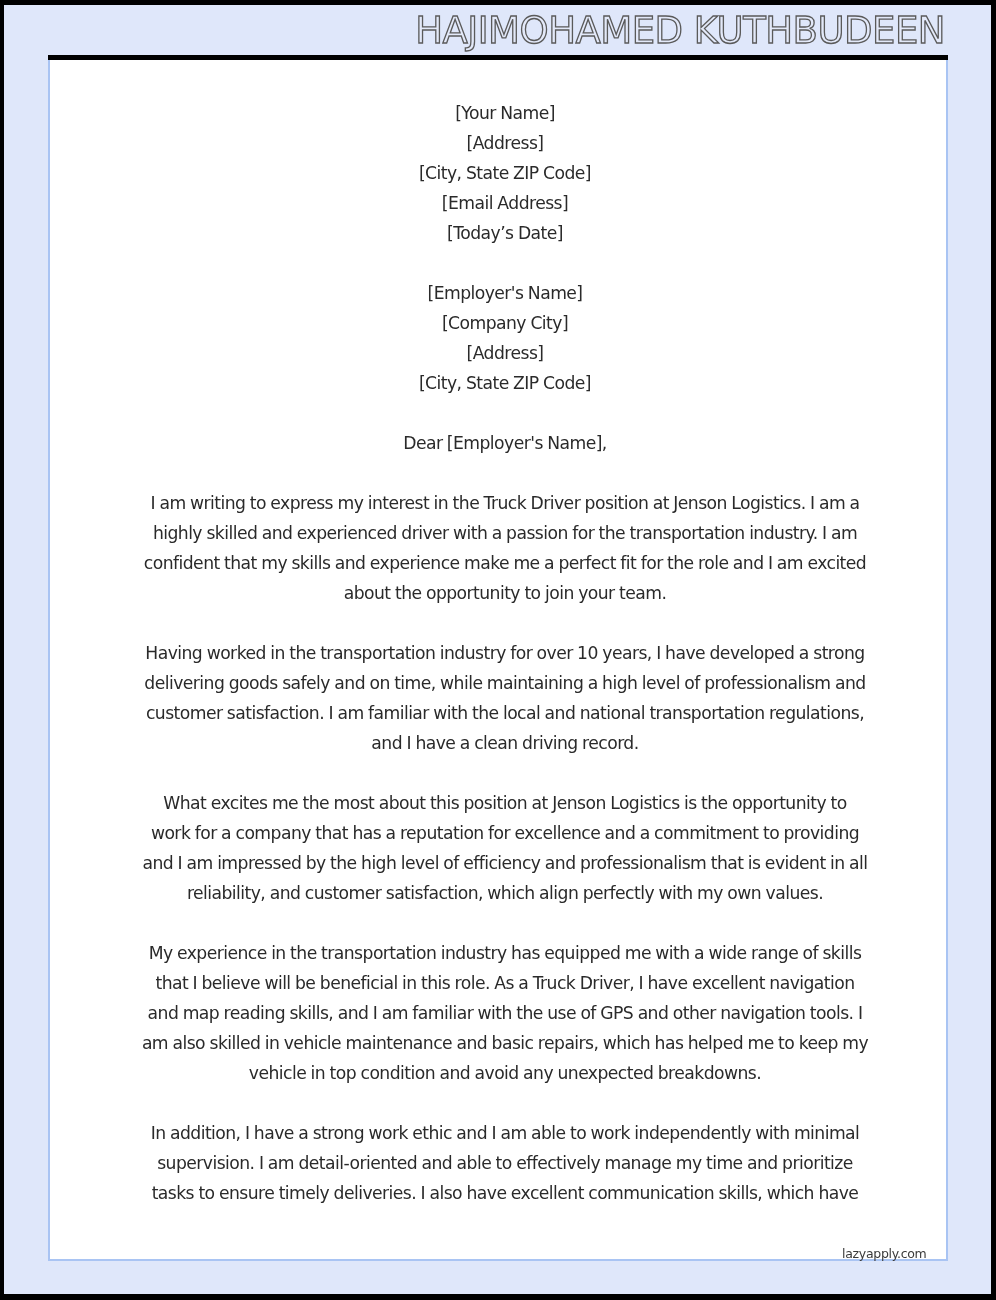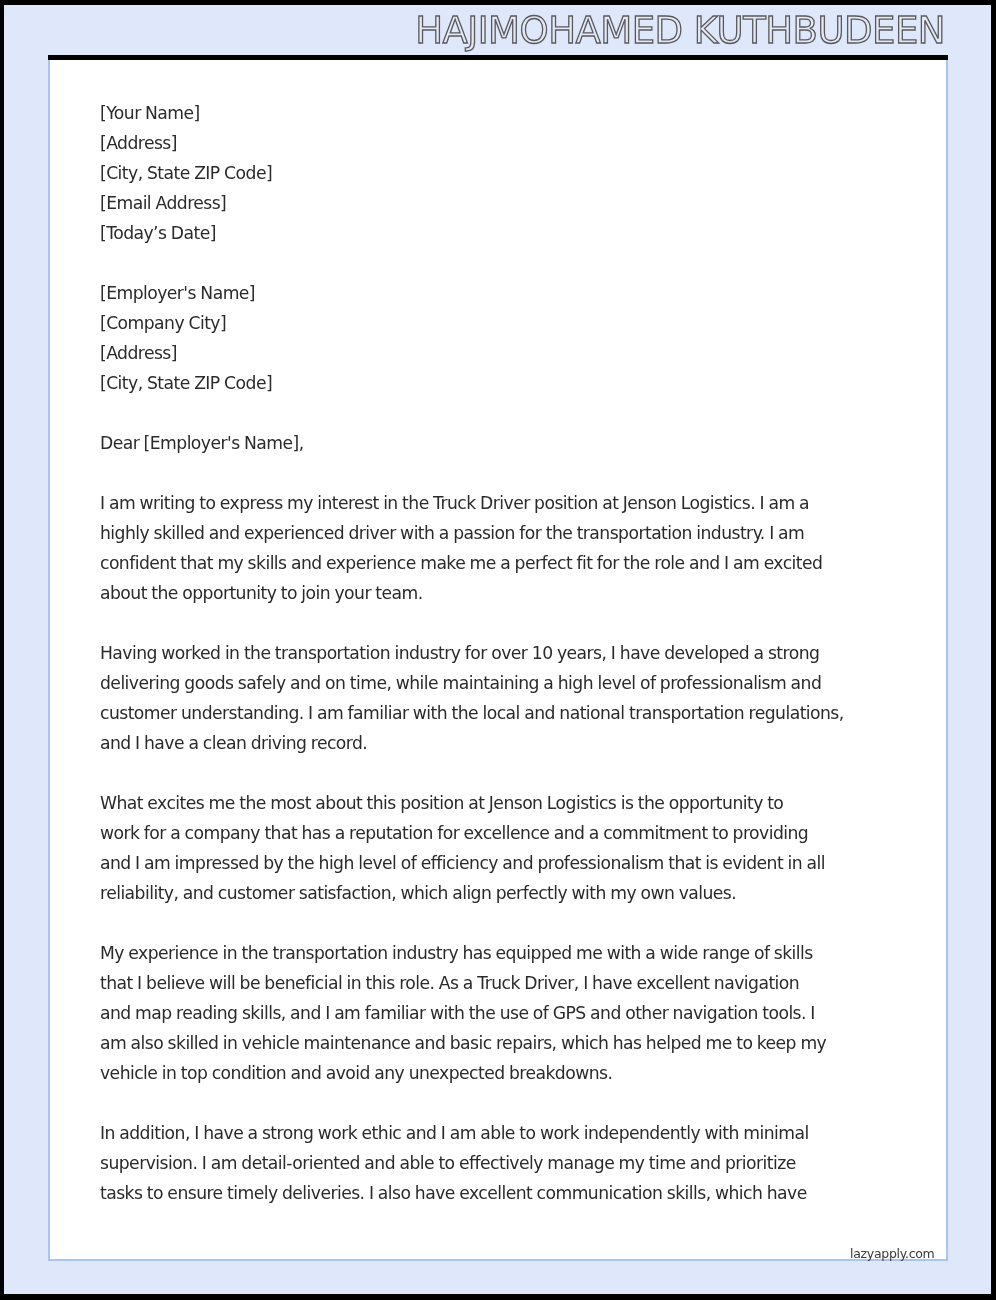--- a/index.html
+++ b/index.html
@@ -5,20 +5,21 @@
     * { box-sizing: border-box; margin: 0; padding: 0; }
     html, body { width: 996px; height: 1300px; overflow: hidden; background: #000; }
     body { font-family: "DejaVu Sans", sans-serif; position: relative; }
 
     .page {
       position: absolute;
       left: 4px; top: 5px;
       width: 987px; height: 1289px;
       background: #dfe7fa;
       overflow: hidden;
+      text-align: center;
     }
 
     .name-header {
       position: absolute;
       right: 46px;
       top: 7px;
       font-family: "DejaVu Sans", sans-serif;
       font-size: 37px;
       font-weight: normal;
       letter-spacing: -0.5px;
@@ -70,21 +71,20 @@
     .watermark {
       position: absolute;
       left: 838px;
       top: 1241px;
       font-family: "DejaVu Sans", sans-serif;
       font-size: 12.5px;
       color: #3a3a3a;
       letter-spacing: -0.3px;
       z-index: 1;
       white-space: nowrap;
-      margin-left: 8px;
     }
   </style>
 </head>
 <body>
 
 <div class="page">
 
   <div class="name-header">HAJIMOHAMED KUTHBUDEEN</div>
 
   <div class="top-bar"></div>
@@ -117,21 +117,21 @@
     <p>
       <span class="line">I am writing to express my interest in the Truck Driver position at Jenson Logistics. I am a</span>
       <span class="line">highly skilled and experienced driver with a passion for the transportation industry. I am</span>
       <span class="line">confident that my skills and experience make me a perfect fit for the role and I am excited</span>
       <span class="line">about the opportunity to join your team.</span>
     </p>
 
     <p>
       <span class="line">Having worked in the transportation industry for over 10 years, I have developed a strong</span>
       <span class="line">delivering goods safely and on time, while maintaining a high level of professionalism and</span>
-      <span class="line">customer understanding. I am familiar with the local and national transportation regulations,</span>
+      <span class="line">customer satisfaction. I am familiar with the local and national transportation regulations,</span>
       <span class="line">and I have a clean driving record.</span>
     </p>
 
     <p>
       <span class="line">What excites me the most about this position at Jenson Logistics is the opportunity to</span>
       <span class="line">work for a company that has a reputation for excellence and a commitment to providing</span>
       <span class="line">and I am impressed by the high level of efficiency and professionalism that is evident in all</span>
       <span class="line">reliability, and customer satisfaction, which align perfectly with my own values.</span>
     </p>
 

